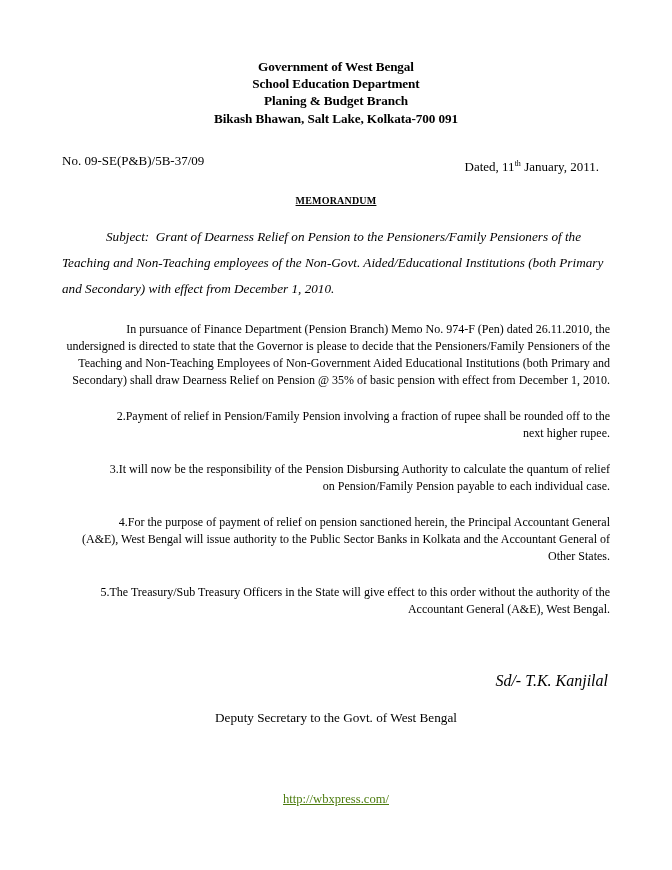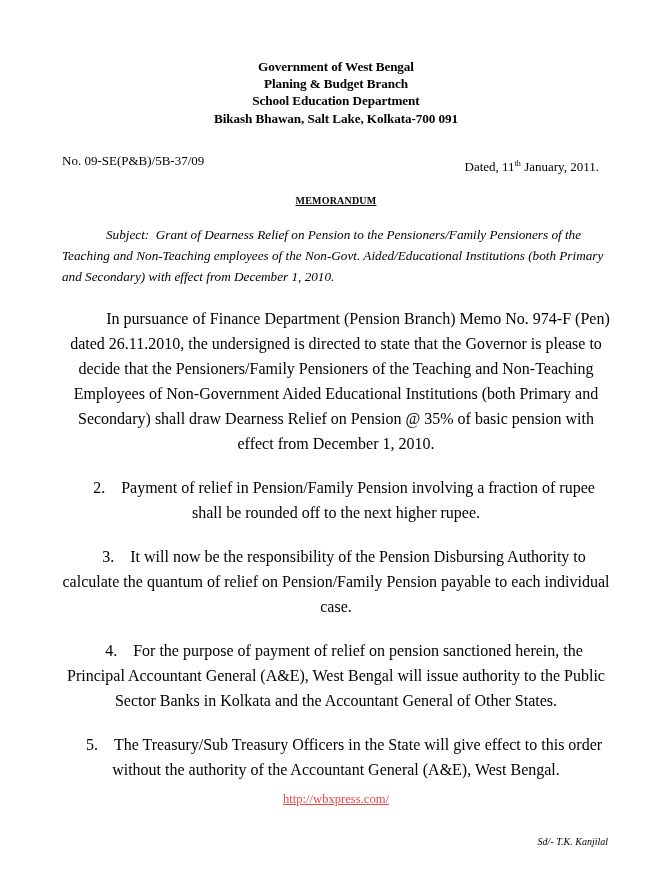--- a/index.html
+++ b/index.html
@@ -68,49 +68,49 @@
     font-size: 10px;
     text-decoration: underline;
     letter-spacing: 0.2px;
   }
 
   
   .subject {
     margin-top: 18px;
     font-style: italic;
     font-size: 13.2px;
-    line-height: 21px;
+    line-height: 26px;
     text-indent: 44px;
     text-align: left;
   }
 
   
   .para {
-    font-size: 16px;
-    line-height: 25px;
-    text-align: center;
+    font-size: 12px;
+    line-height: 17px;
+    text-align: right;
   }
   .para-intro {
     margin-top: 19px;
     text-indent: 44px;
   }
   .para-num {
     margin-top: 19px;
   }
   .para-num .num {
     display: inline-block;
     width: 44px;
   }
 
   
   .sign-name {
     margin-top: 54px;
     text-align: right;
     font-style: italic;
-    font-size: 10px;
+    font-size: 16px;
     padding-right: 2px;
   }
   .sign-title {
     margin-top: 20px;
     text-align: center;
     font-size: 13.2px;
     padding-right: 0px;
   }
 
   
@@ -128,22 +128,22 @@
   }
 </style>
 </head>
 <body style="background: rgb(255, 255, 255); color: rgb(0, 0, 0);">
 
 <div class="page">
   <div class="content">
 
     <div class="letterhead">
       <div>Government of West Bengal</div>
+      <div>School Education Department</div>
       <div>Planing &amp; Budget Branch</div>
-      <div>School Education Department</div>
       <div>Bikash Bhawan, Salt Lake, Kolkata-700 091</div>
     </div>
 
     <div class="refrow">
       <span class="ref">No. 09-SE(P&amp;B)/5B-37/09</span>
       <span class="date"><span>Dated, 11</span><sup>th</sup><span> January, 2011.</span></span>
     </div>
 
     <div class="memo-heading">MEMORANDUM</div>
 
@@ -158,15 +158,15 @@
     <div class="para para-num"><span class="num">4.</span><span>For the purpose of payment of relief on pension sanctioned herein, the Principal Accountant General (A&amp;E), West Bengal will issue authority to the Public Sector Banks in Kolkata and the Accountant General of Other States.</span></div>
 
     <div class="para para-num"><span class="num">5.</span><span>The Treasury/Sub Treasury Officers in the State will give effect to this order without the authority of the Accountant General (A&amp;E), West Bengal.</span></div>
 
     <div class="sign-name">Sd/- T.K. Kanjilal</div>
     <div class="sign-title">Deputy Secretary to the Govt. of West Bengal</div>
 
   </div>
 
   <div class="footer">
-    <a href="#" style="color: #ef4444;">http://wbxpress.com/</a>
+    <a href="#" style="color: #4d7c0f;">http://wbxpress.com/</a>
   </div>
 </div>
 
 </body></html>

